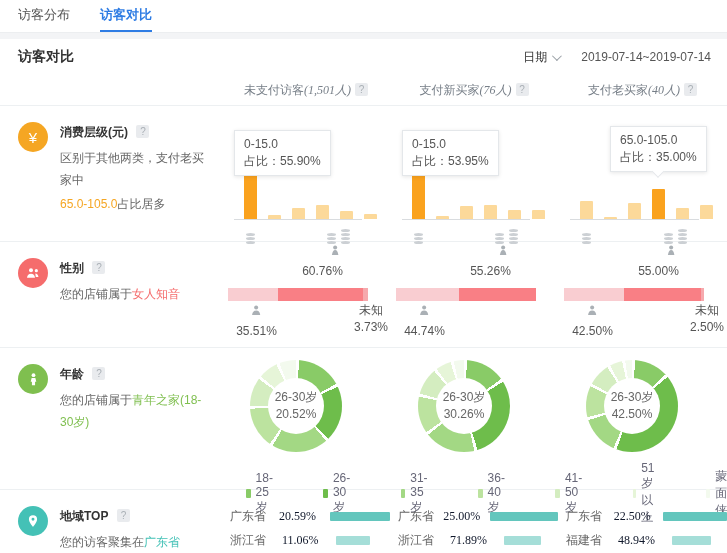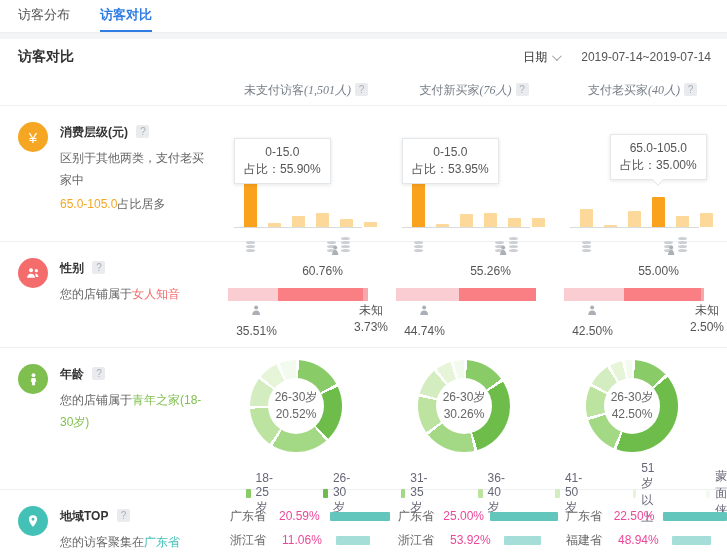--- a/index.html
+++ b/index.html
@@ -33,21 +33,21 @@
   .sec-icon { width:30px; height:30px; border-radius:50%; color:#fff; font-size:15px; display:flex; align-items:center; justify-content:center; flex:0 0 30px; }
   .sec-title { font-size:12px; font-weight:bold; color:#333; }
   .sec-desc { font-size:12px; color:#666; margin-top:6px; line-height:22px; }
   .hl-orange { color:var(--orange); }
   .hl-red { color:var(--red); }
   .hl-green { color:var(--green); }
   .hl-teal { color:var(--teal); }
 
   
   .sec-consume { height:136px; }
-  .cons-chart { position:relative; height:134px; margin:16px 10px;text-align:center; }
+  .cons-chart { position:relative; height:134px; margin:8px 10px; }
   .tooltip { position:absolute; top:16px; left:2px; background:#fff; border:1px solid #e4e7ea; box-shadow:0 1px 4px rgba(0,0,0,.10); padding:5px 9px; font-size:12px; color:#555; line-height:17px; z-index:2; white-space:nowrap; }
   .tooltip.tt-center { left:42px; top:12px; }
   .tooltip.tt-center::after { content:""; position:absolute; left:50%; bottom:-5px; width:8px; height:8px; background:#fff; border-right:1px solid #e4e7ea; border-bottom:1px solid #e4e7ea; transform:translateX(-50%) rotate(45deg); }
   .bars { position:absolute; left:12px; bottom:29px; display:flex; align-items:flex-end; gap:11px; }
   .vbar { width:13px; border-radius:1px 1px 0 0; }
   .axis { position:absolute; left:2px; right:18px; bottom:28px; height:1px; background:#d9dcdf; }
   .coinstack { position:absolute; bottom:12px; width:9px; height:3px; border-radius:50%; background:#ccd0d4; box-shadow:0 4px 0 #ccd0d4, 0 8px 0 #ccd0d4; }
   .coin-left { left:14px; }
   .coin-r1 { right:44px; }
   .coin-r2 { right:30px; box-shadow:0 4px 0 #ccd0d4, 0 8px 0 #ccd0d4, 0 12px 0 #ccd0d4; bottom:16px; }
@@ -74,21 +74,21 @@
   .hole div { font-size:12px; color:#666; line-height:17px; }
   .legend { grid-column:2 / 5; display:flex; justify-content:center; gap:17px; margin-top:9px; }
   .lg-item { display:flex; align-items:center; gap:5px; font-size:12px; color:#667; cursor:pointer;padding-left:29px; }
   .sq { width:9px; height:9px; border-radius:1px; display:inline-block; }
 
   
   .sec-region { height:120px; }
   .reg-col { padding:14px 0 0 8px; }
   .reg-row { display:flex; align-items:center; height:24px; }
   .reg-name { width:52px; font-size:12px; color:#666; }
-  .reg-pct { width:54px; font-size:12px; color:#ec4899; }
+  .reg-pct { width:54px; font-size:12px; color:#0f172a;font-family:Liberation Serif, serif; }
   .reg-bar { height:9px; border-radius:1px; display:inline-block; }
 </style>
 </head>
 <body>
 
 <div class="page">
 
   <div class="tabbar">
     <div class="tab">访客分布</div>
     <div class="tab active">访客对比</div>
@@ -413,21 +413,21 @@
     </div>
 
     <div class="reg-col">
       <div class="reg-row">
         <span class="reg-name">广东省</span>
         <span class="reg-pct">25.00%</span>
         <span class="reg-bar" style="background: rgb(99, 198, 189); width: 77.5px;"></span>
       </div>
       <div class="reg-row">
         <span class="reg-name">浙江省</span>
-        <span class="reg-pct">53.92%</span>
+        <span class="reg-pct">71.89%</span>
         <span class="reg-bar" style="background: rgb(165, 222, 216); width: 36.704px;"></span>
       </div>
       <div class="reg-row">
         <span class="reg-name"></span>
         <span class="reg-pct"></span>
 
       </div>
     </div>
 
     <div class="reg-col">

